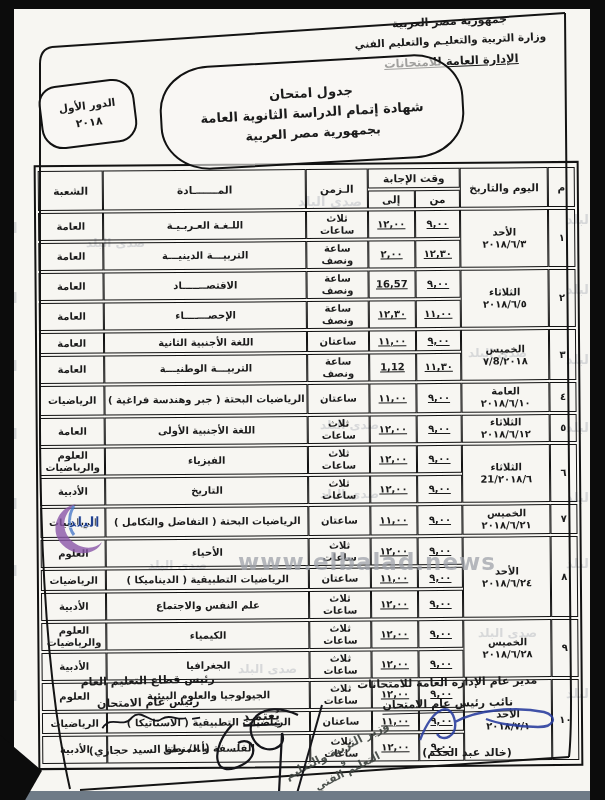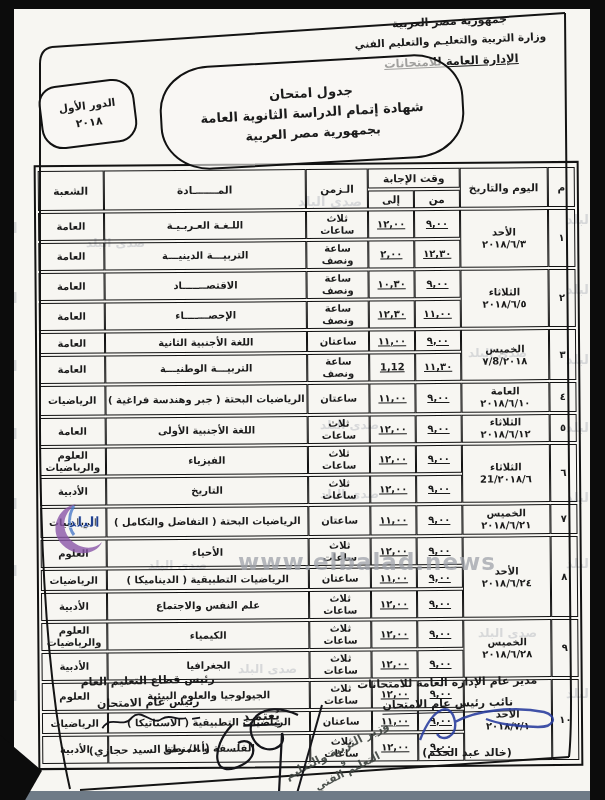--- a/index.html
+++ b/index.html
@@ -183,21 +183,21 @@
             <td class="c-sub">التربيـــة الدينيـــة</td>
             <td class="c-br">العامة</td>
           </tr>
           <tr style="height: 21px;">
             <td class="c-idx" rowspan="2">٢</td>
             <td class="c-day" rowspan="2">
               <div>الثلاثاء</div>
               <div>٢٠١٨/٦/٥</div>
             </td>
             <td class="c-t">٩,٠٠</td>
-            <td class="c-t">١٠,٣٠</td>
+            <td class="c-t">16,57</td>
             <td class="c-dur">ساعة ونصف</td>
             <td class="c-sub">الاقتصـــــــاد</td>
             <td class="c-br">العامة</td>
           </tr>
           <tr style="height: 21px;">
             <td class="c-t">١١,٠٠</td>
             <td class="c-t">١٢,٣٠</td>
             <td class="c-dur">ساعة ونصف</td>
             <td class="c-sub">الإحصـــــــاء</td>
             <td class="c-br">العامة</td>

